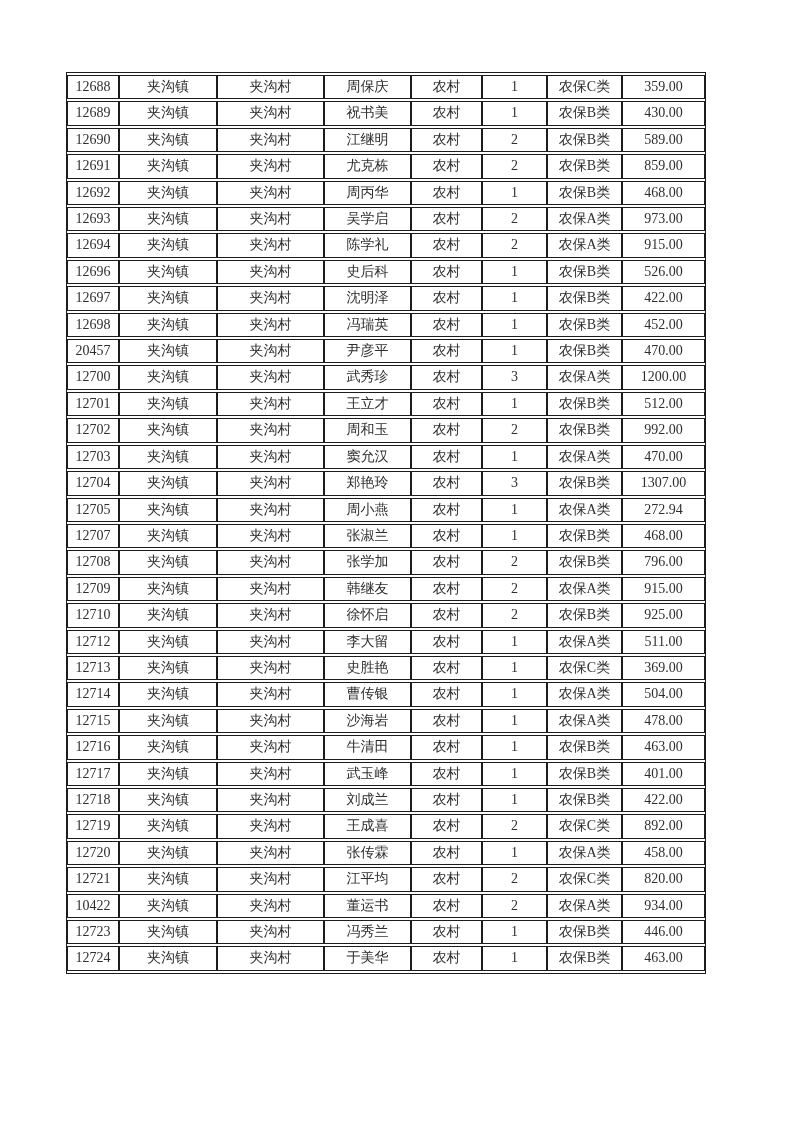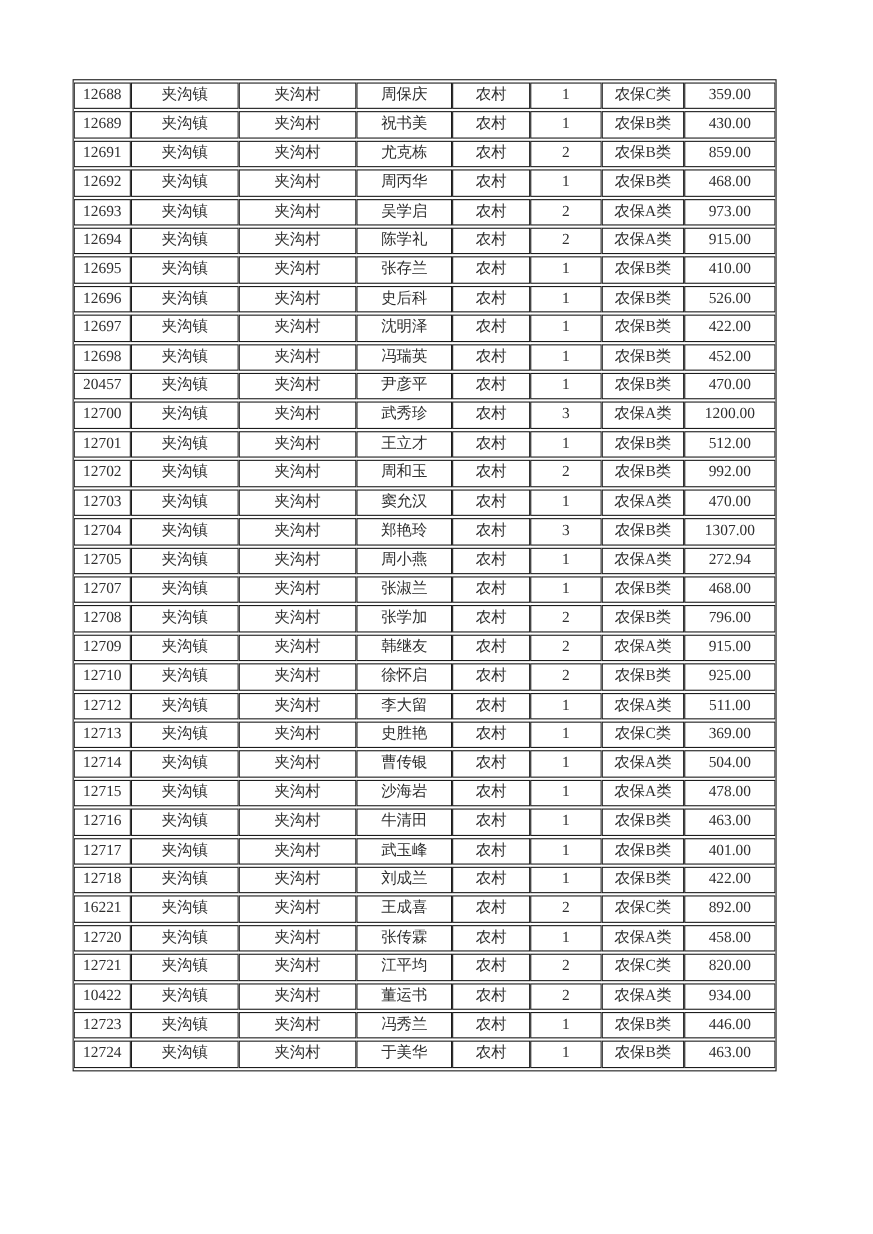--- a/index.html
+++ b/index.html
@@ -75,20 +75,30 @@
           <td>12689</td>
           <td>夹沟镇</td>
           <td>夹沟村</td>
           <td>祝书美</td>
           <td>农村</td>
           <td>1</td>
           <td>农保B类</td>
           <td>430.00</td>
         </tr>
         <tr>
+          <td>12690</td>
+          <td>夹沟镇</td>
+          <td>夹沟村</td>
+          <td>江继明</td>
+          <td>农村</td>
+          <td>2</td>
+          <td>农保B类</td>
+          <td>589.00</td>
+        </tr>
+        <tr>
           <td>12691</td>
           <td>夹沟镇</td>
           <td>夹沟村</td>
           <td>尤克栋</td>
           <td>农村</td>
           <td>2</td>
           <td>农保B类</td>
           <td>859.00</td>
         </tr>
         <tr>
@@ -113,30 +123,20 @@
         </tr>
         <tr>
           <td>12694</td>
           <td>夹沟镇</td>
           <td>夹沟村</td>
           <td>陈学礼</td>
           <td>农村</td>
           <td>2</td>
           <td>农保A类</td>
           <td>915.00</td>
-        </tr>
-        <tr>
-          <td>12695</td>
-          <td>夹沟镇</td>
-          <td>夹沟村</td>
-          <td>张存兰</td>
-          <td>农村</td>
-          <td>1</td>
-          <td>农保B类</td>
-          <td>410.00</td>
         </tr>
         <tr>
           <td>12696</td>
           <td>夹沟镇</td>
           <td>夹沟村</td>
           <td>史后科</td>
           <td>农村</td>
           <td>1</td>
           <td>农保B类</td>
           <td>526.00</td>
@@ -335,21 +335,21 @@
           <td>12718</td>
           <td>夹沟镇</td>
           <td>夹沟村</td>
           <td>刘成兰</td>
           <td>农村</td>
           <td>1</td>
           <td>农保B类</td>
           <td>422.00</td>
         </tr>
         <tr>
-          <td>16221</td>
+          <td>12719</td>
           <td>夹沟镇</td>
           <td>夹沟村</td>
           <td>王成喜</td>
           <td>农村</td>
           <td>2</td>
           <td>农保C类</td>
           <td>892.00</td>
         </tr>
         <tr>
           <td>12720</td>

